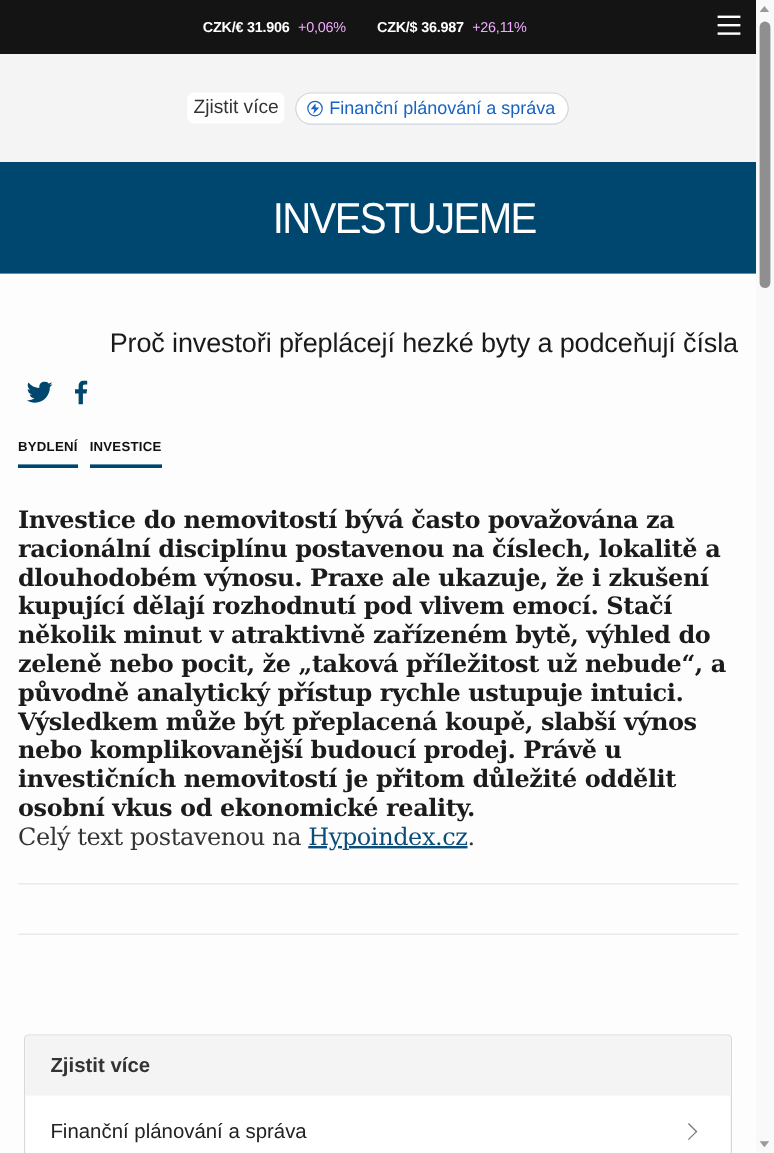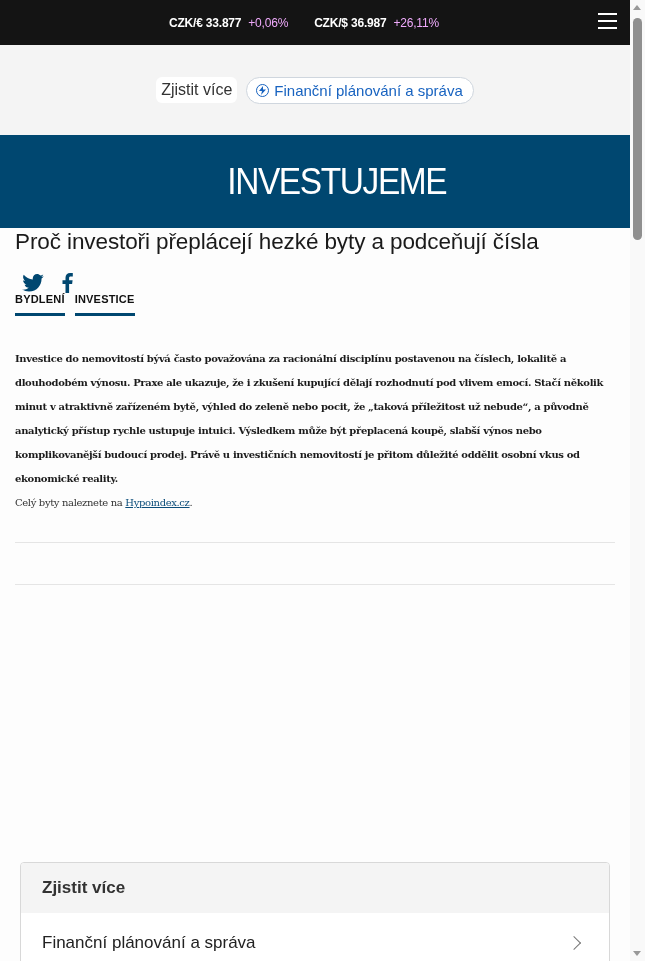--- a/index.html
+++ b/index.html
@@ -22,28 +22,28 @@
     .pill-label { background: #fff; border-radius: 6px; padding: 4px 5px; font-size: 16px; color: #333; }
     .pill { display: flex; align-items: center; border: 1px solid #cfd6de; background: #fff; border-radius: 15px; padding: 4px 10px 4px 9px; font-size: 15px; color: #1863c0; cursor: pointer; }
     .pill .bolt { width: 13px; height: 13px; border: 1.5px solid #1863c0; border-radius: 50%; margin-right: 5px; position: relative; display: inline-flex; align-items: center; justify-content: center; font-size: 8px; line-height: 1; }
 
     
     .banner { height: 93px; background: #004770; display: flex; align-items: center; justify-content: center; padding-left: 44px; }
     .brand { color: #fff; font-family: "Liberation Sans", sans-serif; font-size: 36px; letter-spacing: -1.5px; font-weight: normal; transform: scaleX(0.93); }
 
     
     .article { padding: 0 15px; }
-    .title { font-size: 22.5px; font-weight: normal; color: #1a1a1a; letter-spacing: -0.1px; line-height: 1.2; }
+    .title { margin-top: 44px; font-size: 22.5px; font-weight: normal; color: #1a1a1a; letter-spacing: -0.1px; line-height: 1.2; text-align: right; }
     .date { margin-top: 26px; font-size: 11px; color: #222; }
     .share { margin-top: 18px; display: flex; align-items: center; gap: 18px; padding-left: 7px; }
     .share svg { display: block; }
-    .tags { display: flex; gap: 10px; }
+    .tags { margin-top: 30px; display: flex; gap: 10px; }
     .tag { font-size: 11px; font-weight: bold; color: #111; padding-bottom: 8px; border-bottom: 3px solid #004770; letter-spacing: 0.2px; cursor: pointer; }
 
-    .body { margin-top: 31px; padding: 0 15px; font-family: "DejaVu Serif", "Liberation Serif", serif; font-size: 10px; line-height: 24px; color: #1b1b1b; letter-spacing: -0.35px; }
+    .body { margin-top: 31px; padding: 0 15px; font-family: "DejaVu Serif", "Liberation Serif", serif; font-size: 20px; line-height: 24px; color: #1b1b1b; letter-spacing: -0.35px; }
     .body .lead { font-weight: bold; }
     .body .source { font-weight: normal; color: #333; }
     .body a { color: #0b4d7a; text-decoration: underline; text-align: center; }
 
     .divider { margin: 0 15px; border-top: 1px solid #e5e5e5; }
     .d1 { margin-top: 27px; }
     .d2 { margin-top: 41px; }
 
     
     .learn { position: absolute; left: 20px; top: 862px; width: 590px; border: 1px solid #d8d8d8; border-radius: 4px; overflow: hidden; background: #fff; }
@@ -58,21 +58,21 @@
     .thumb { position: absolute; left: 3px; top: 18px; width: 9px; height: 222px; background: #8f8f8f; border-radius: 5px; }
   </style>
 </head>
 <body>
 
 <div class="page">
 
   <div class="ticker">
     <div class="ticker-items">
       <div class="rate">
-        <span class="pair">CZK/€ 33.877</span>
+        <span class="pair">CZK/€ 31.906</span>
         <span class="change">+0,06%</span>
       </div>
       <div class="rate">
         <span class="pair">CZK/$ 36.987</span>
         <span class="change">+26,11%</span>
       </div>
     </div>
     <div class="hamburger">
       <span></span>
         <span></span>
@@ -111,21 +111,21 @@
       </span>
     </div>
     <div class="tags">
       <span class="tag">BYDLENÍ</span>
       <span class="tag">INVESTICE</span>
     </div>
   </div>
 
   <div class="body">
     <p class="lead">Investice do nemovitostí bývá často považována za racionální disciplínu postavenou na číslech, lokalitě a dlouhodobém výnosu. Praxe ale ukazuje, že i zkušení kupující dělají rozhodnutí pod vlivem emocí. Stačí několik minut v atraktivně zařízeném bytě, výhled do zeleně nebo pocit, že „taková příležitost už nebude“, a původně analytický přístup rychle ustupuje intuici. Výsledkem může být přeplacená koupě, slabší výnos nebo komplikovanější budoucí prodej. Právě u investičních nemovitostí je přitom důležité oddělit osobní vkus od ekonomické reality.</p>
-    <p class="source"><span>Celý byty naleznete na </span><a>Hypoindex.cz</a><span>.</span></p>
+    <p class="source"><span>Celý text postavenou na </span><a>Hypoindex.cz</a><span>.</span></p>
   </div>
 
   <div class="divider d1"></div>
   <div class="divider d2"></div>
 
   <div class="learn">
     <div class="learn-head">Zjistit více</div>
     <div class="learn-row">
       <span>Finanční plánování a správa</span>
       <span class="chev"></span>

